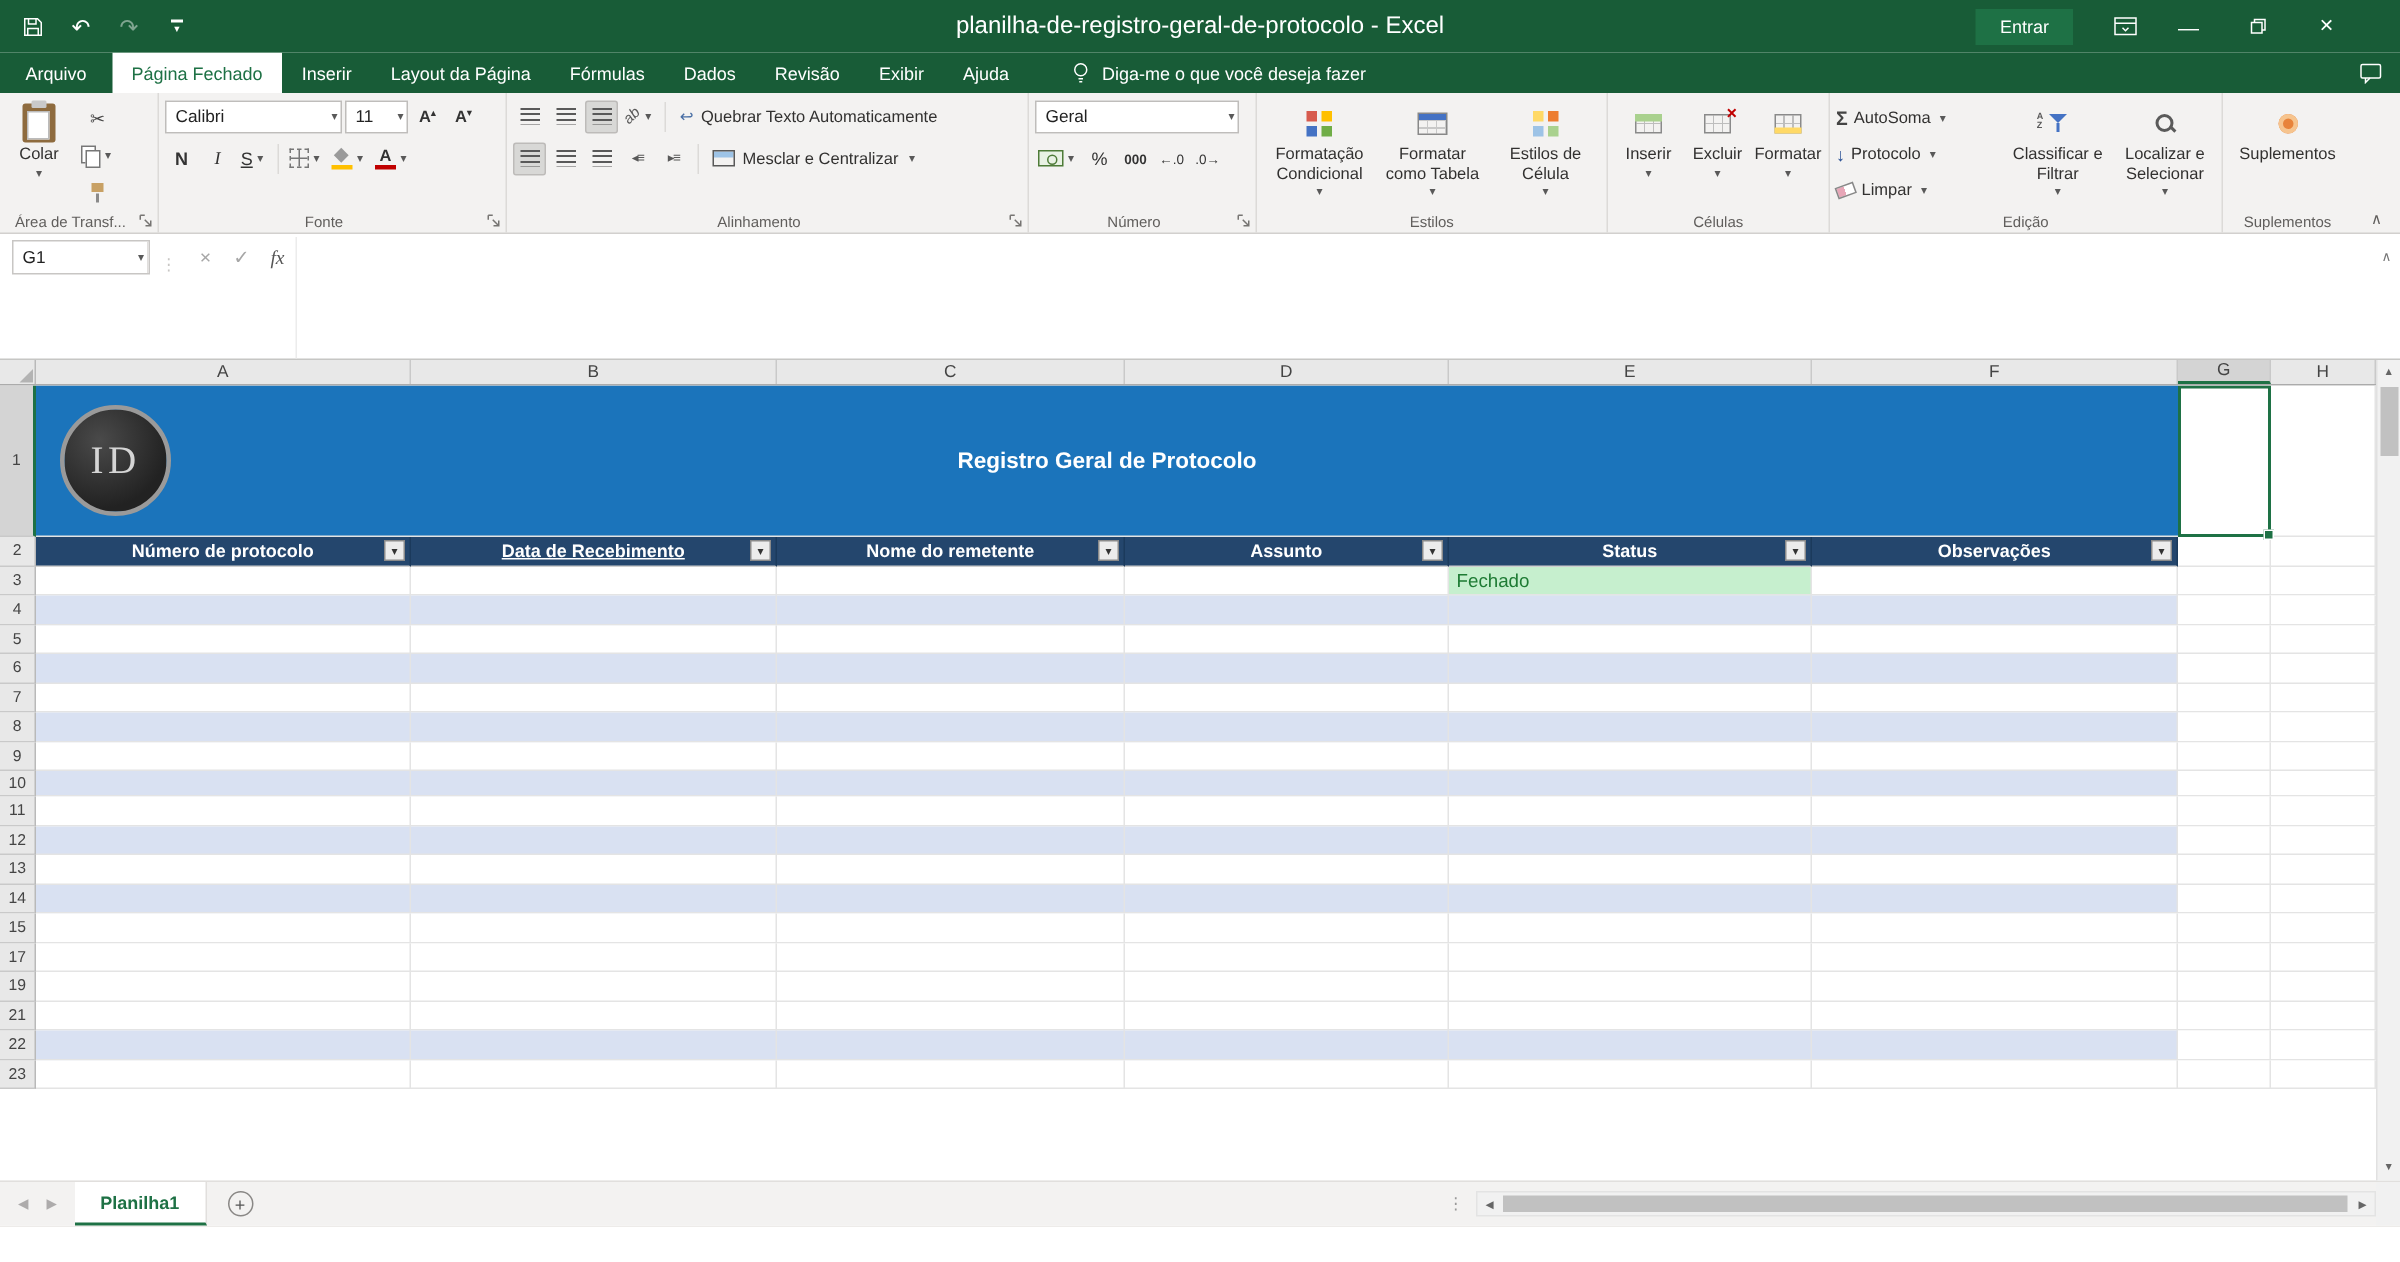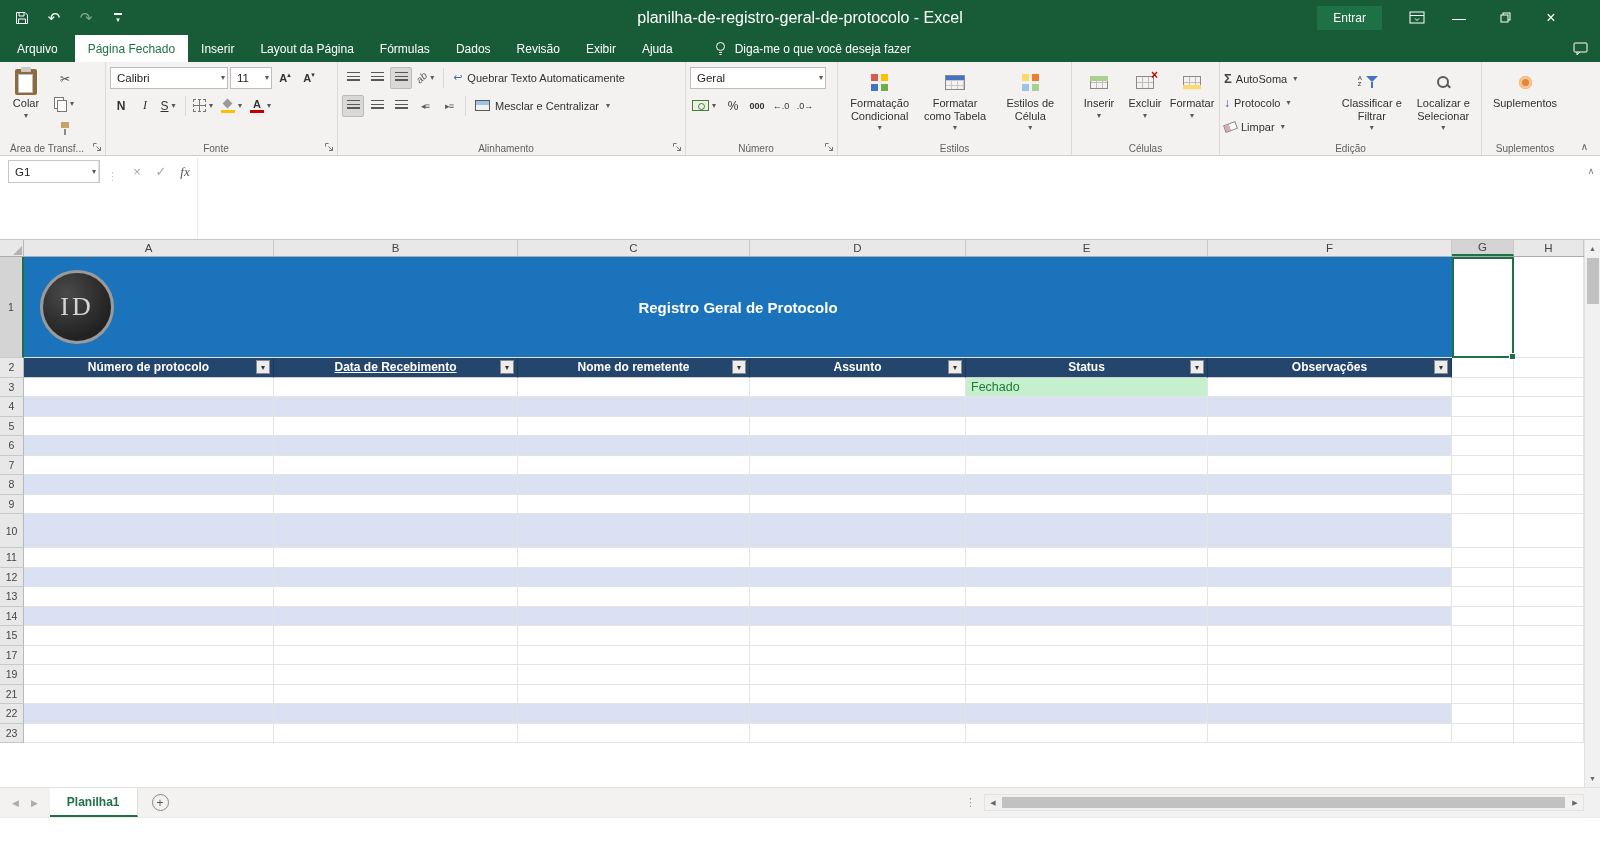--- a/index.html
+++ b/index.html
@@ -676,21 +676,21 @@
           <div class="rowhead">9</div>
           <div class="cell" style="width: 250px;"></div>
           <div class="cell" style="width: 244px;"></div>
           <div class="cell" style="width: 232px;"></div>
           <div class="cell" style="width: 216px;"></div>
           <div class="cell" style="width: 242px;"></div>
           <div class="cell" style="width: 244px;"></div>
           <div class="cell" style="width: 62px;"></div>
           <div class="cell" style="width: 70px;"></div>
         </div>
-        <div class="grow" style="height: 34px;">
+        <div class="grow" style="height: 17px;">
           <div class="rowhead">10</div>
           <div class="cell band" style="width: 250px;"></div>
           <div class="cell band" style="width: 244px;"></div>
           <div class="cell band" style="width: 232px;"></div>
           <div class="cell band" style="width: 216px;"></div>
           <div class="cell band" style="width: 242px;"></div>
           <div class="cell band" style="width: 244px;"></div>
           <div class="cell" style="width: 62px;"></div>
           <div class="cell" style="width: 70px;"></div>
         </div>

